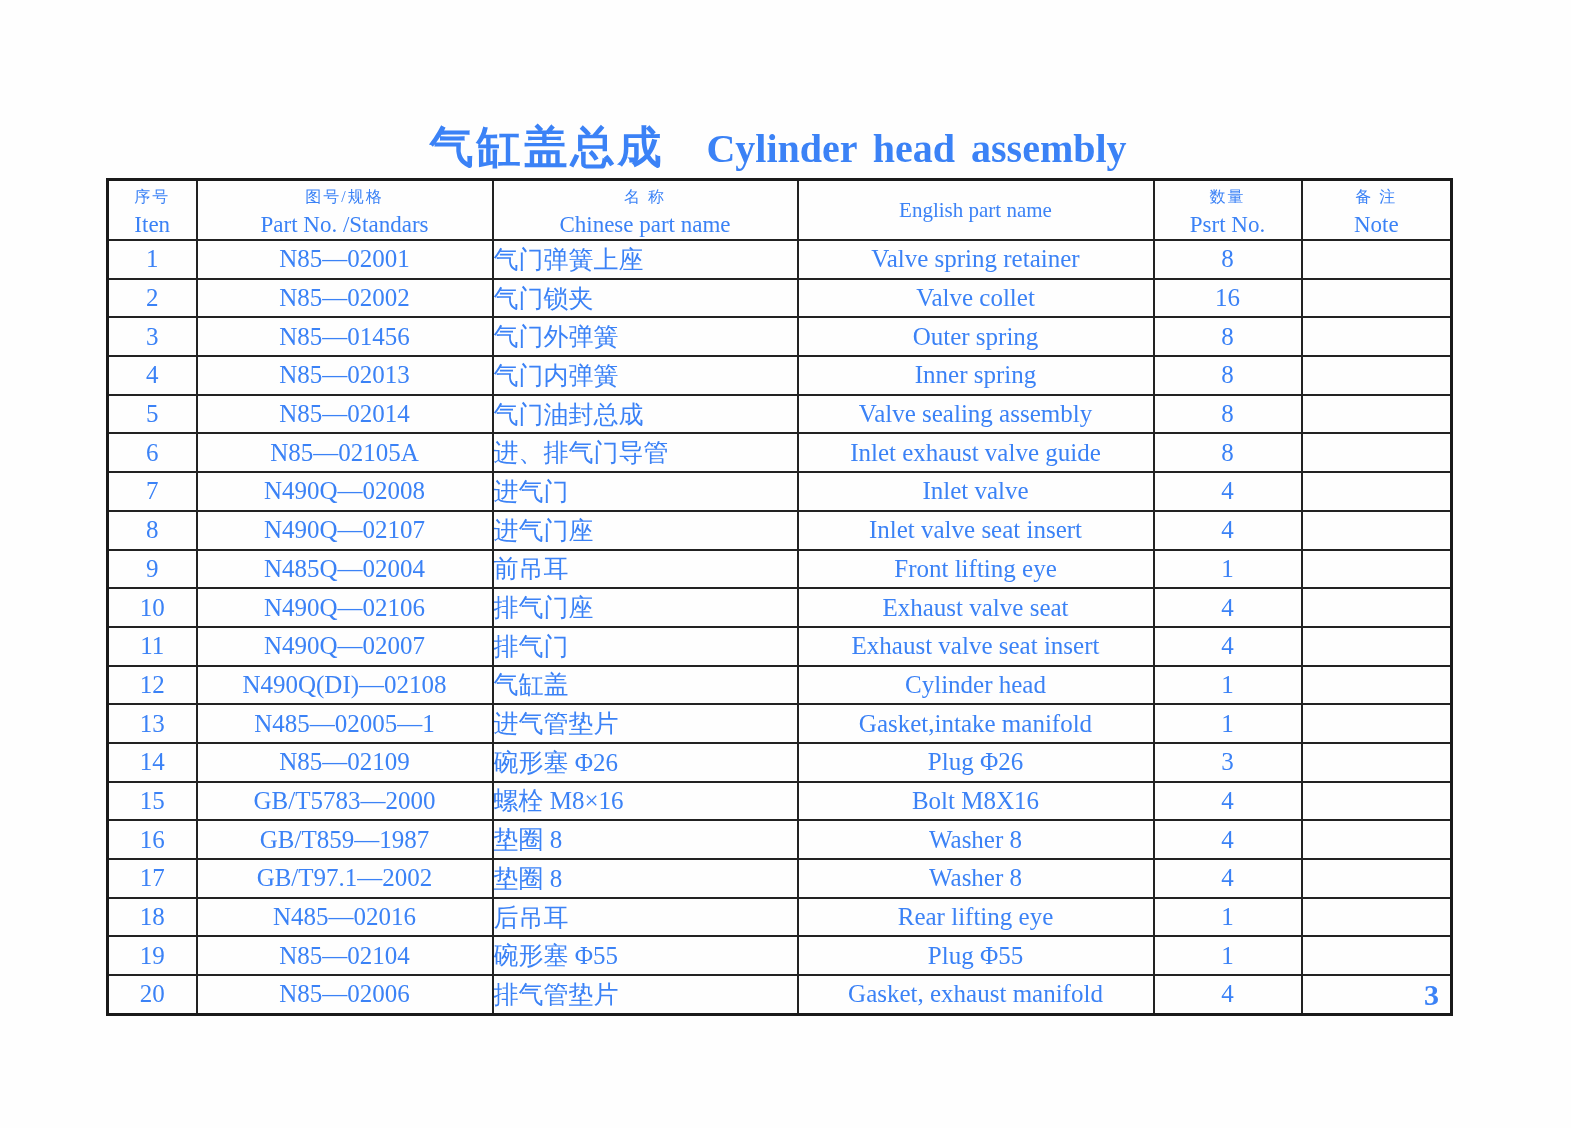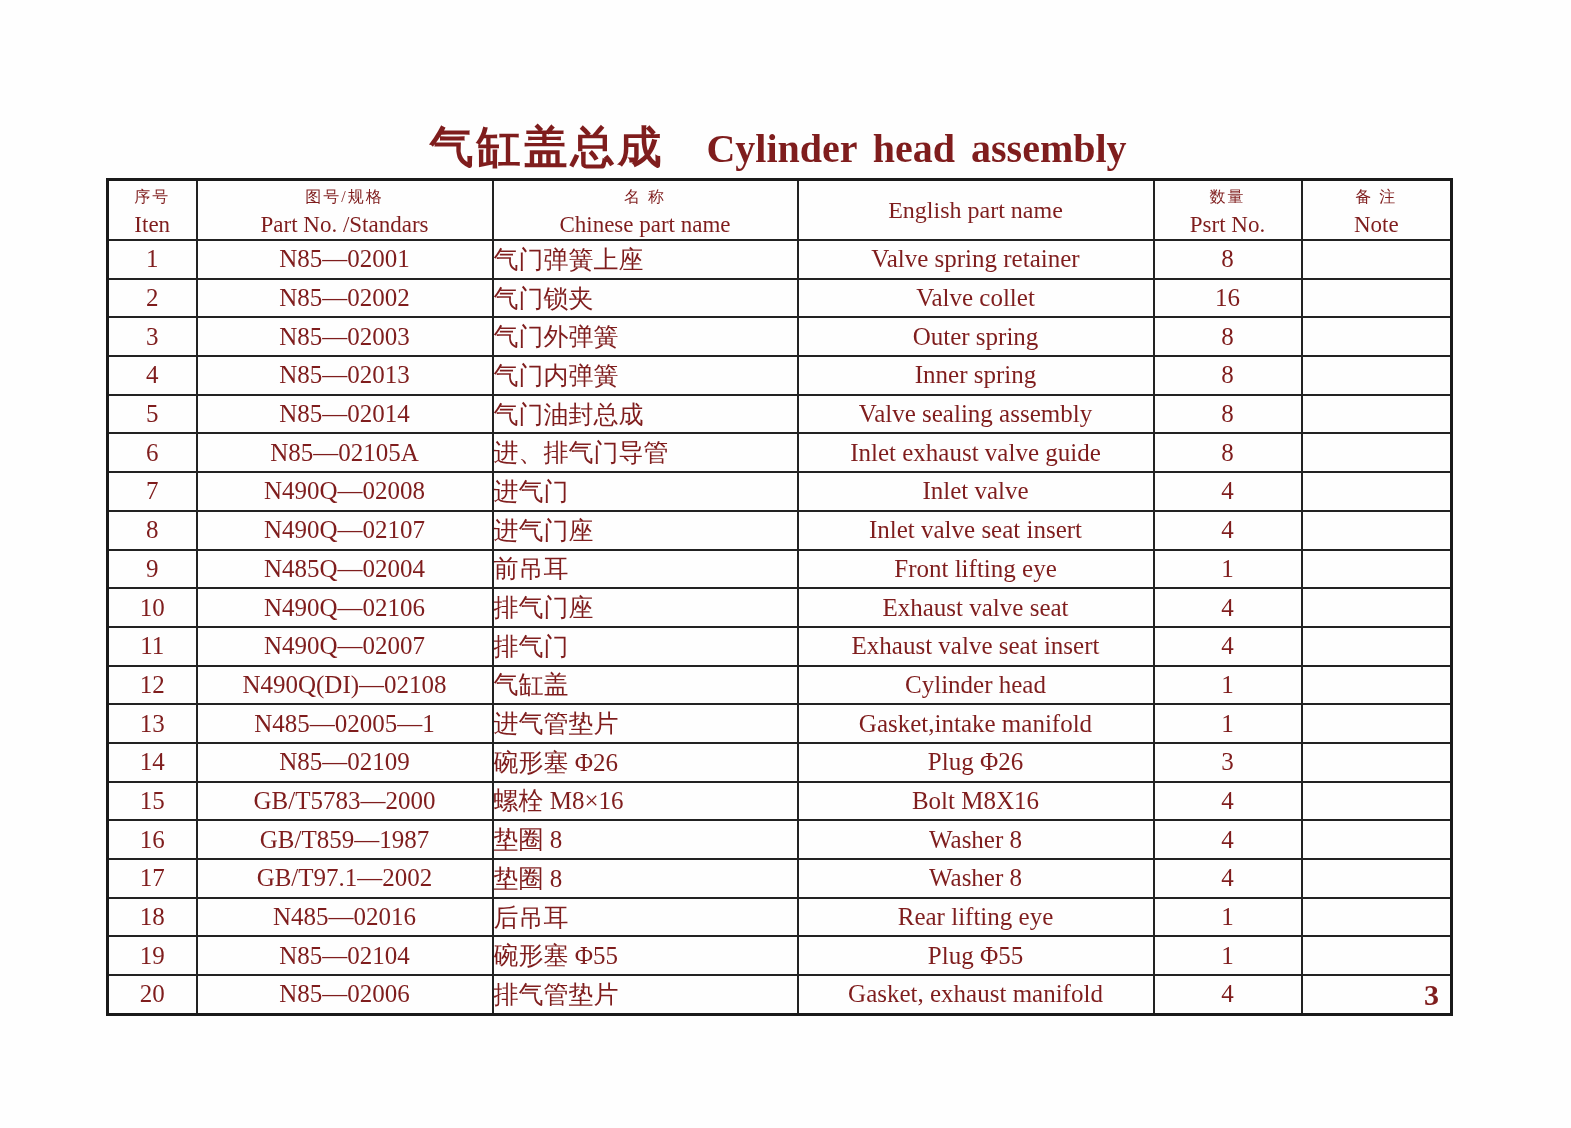--- a/index.html
+++ b/index.html
@@ -6,21 +6,21 @@
     margin: 0;
     padding: 0;
     background: #e8e8e8;
   }
   .page {
     position: relative;
     width: 1571px;
     height: 1128px;
     background: #fefefe;
     font-family: "Liberation Serif", serif;
-    color: #7f1d1d;
+    color: #3b82f6;
     overflow: hidden;
   }
   .title-block {
     position: absolute;
     left: 106px;
     top: 118px;
     width: 1344px;
     display: flex;
     justify-content: center;
     align-items: baseline;
@@ -64,21 +64,21 @@
     line-height: 28px;
     letter-spacing: 2px;
   }
   .hdr-en {
     display: block;
     font-size: 23px;
     line-height: 27px;
   }
   .hdr-en-only {
     display: block;
-    font-size: 24px;
+    font-size: 21px;
   }
   table.parts tbody td {
     height: 36.7px;
     font-size: 25px;
     vertical-align: middle;
   }
   td.c-item { text-align: center; }
   td.c-part { text-align: center; padding-left: 18px; }
   td.c-cn   { text-align: left; padding-left: 15px; font-size: 24px; }
   td.c-en   { text-align: center; padding-left: 11px; }
@@ -152,21 +152,21 @@
     <td class="c-item">2</td>
     <td class="c-part">N85—02002</td>
     <td class="c-cn">气门锁夹</td>
     <td class="c-en">Valve collet</td>
     <td class="c-qty">16</td>
     <td class="c-note"></td>
   </tr>
 
   <tr>
     <td class="c-item">3</td>
-    <td class="c-part">N85—02003</td>
+    <td class="c-part">N85—01456</td>
     <td class="c-cn">气门外弹簧</td>
     <td class="c-en">Outer spring</td>
     <td class="c-qty">8</td>
     <td class="c-note"></td>
   </tr>
 
   <tr>
     <td class="c-item">4</td>
     <td class="c-part">N85—02013</td>
     <td class="c-cn">气门内弹簧</td>

